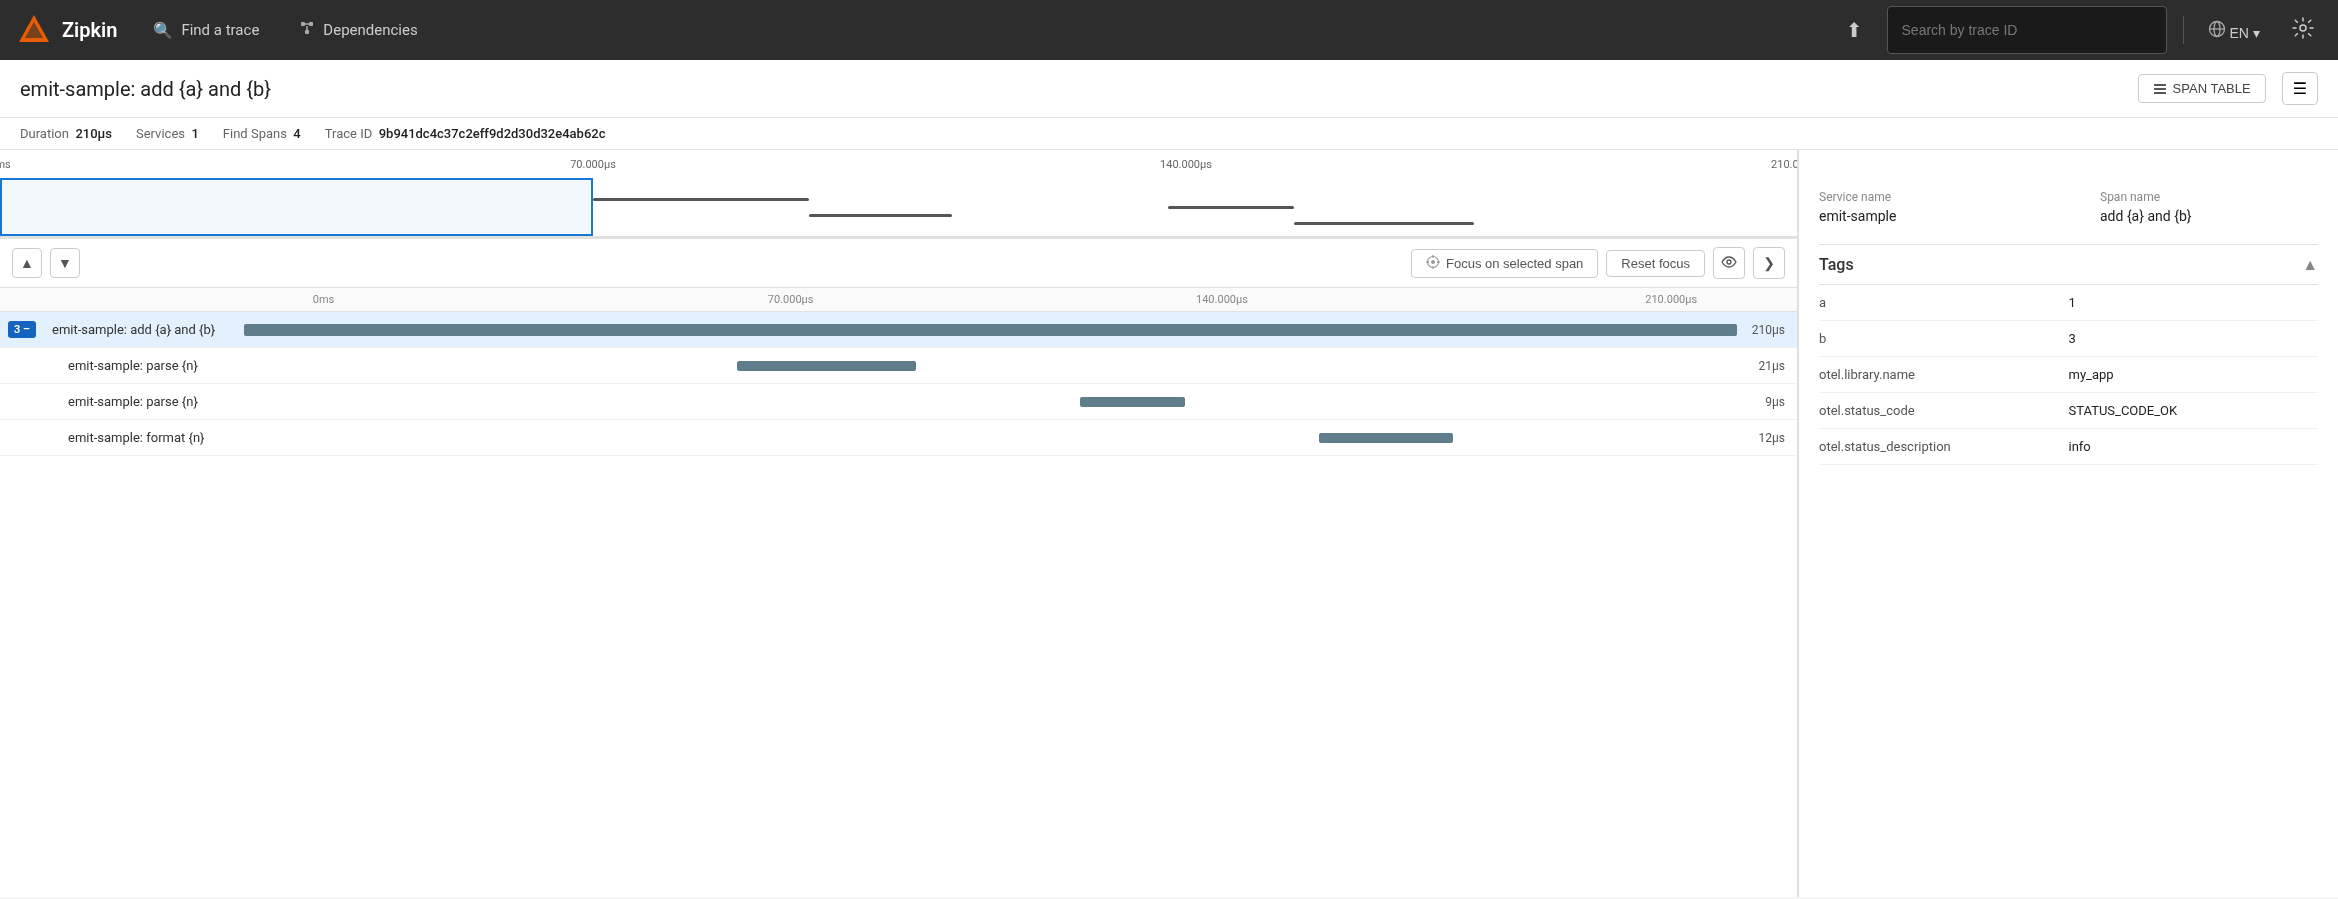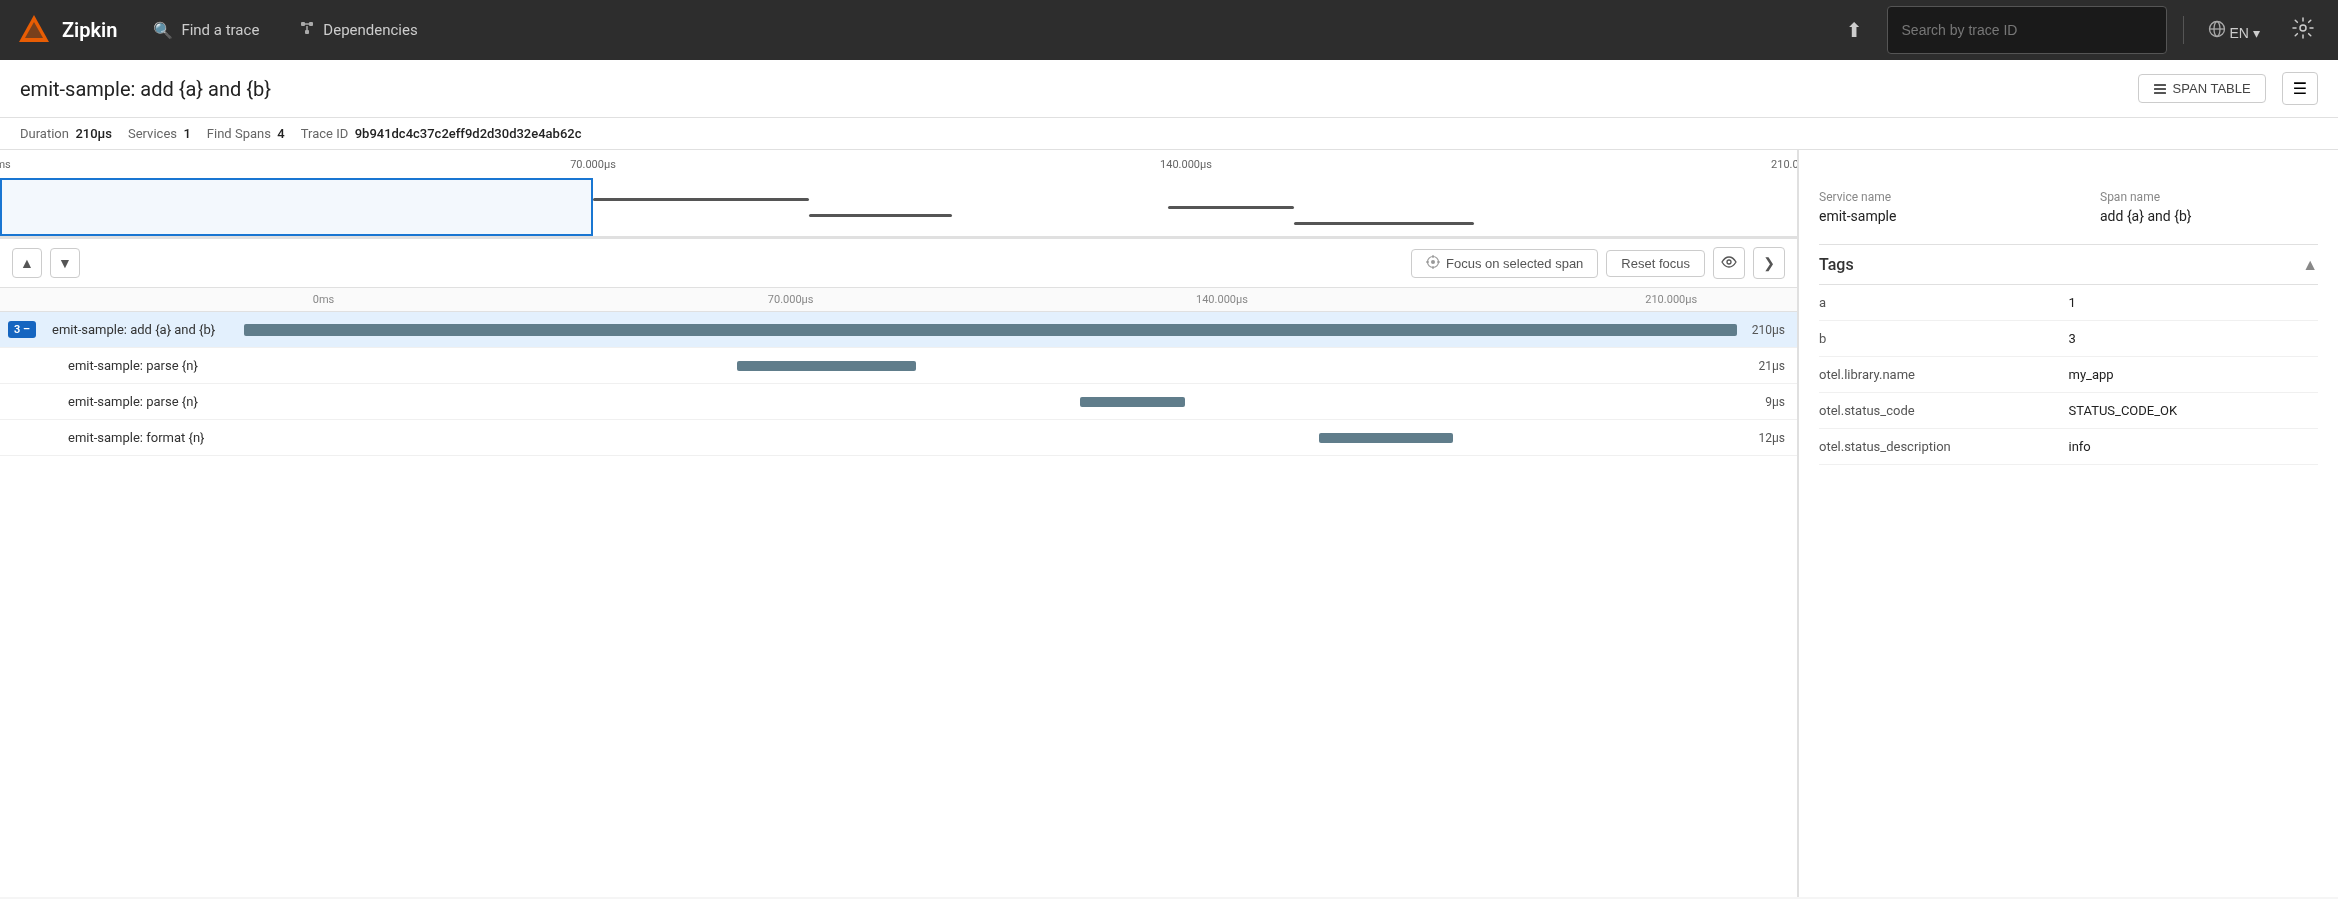--- a/index.html
+++ b/index.html
@@ -115,21 +115,21 @@
       padding: 6px 10px;
       border-radius: 4px;
       cursor: pointer;
       font-size: 16px;
     }
 
     
     .meta-bar {
       display: flex;
       align-items: center;
-      gap: 16px;
+      gap: 24px;
       padding: 8px 20px;
       border-bottom: 1px solid #e0e0e0;
       background: white;
       font-size: 13px;
       color: #666;
     }
 
     
     .main-content {
       display: flex;

